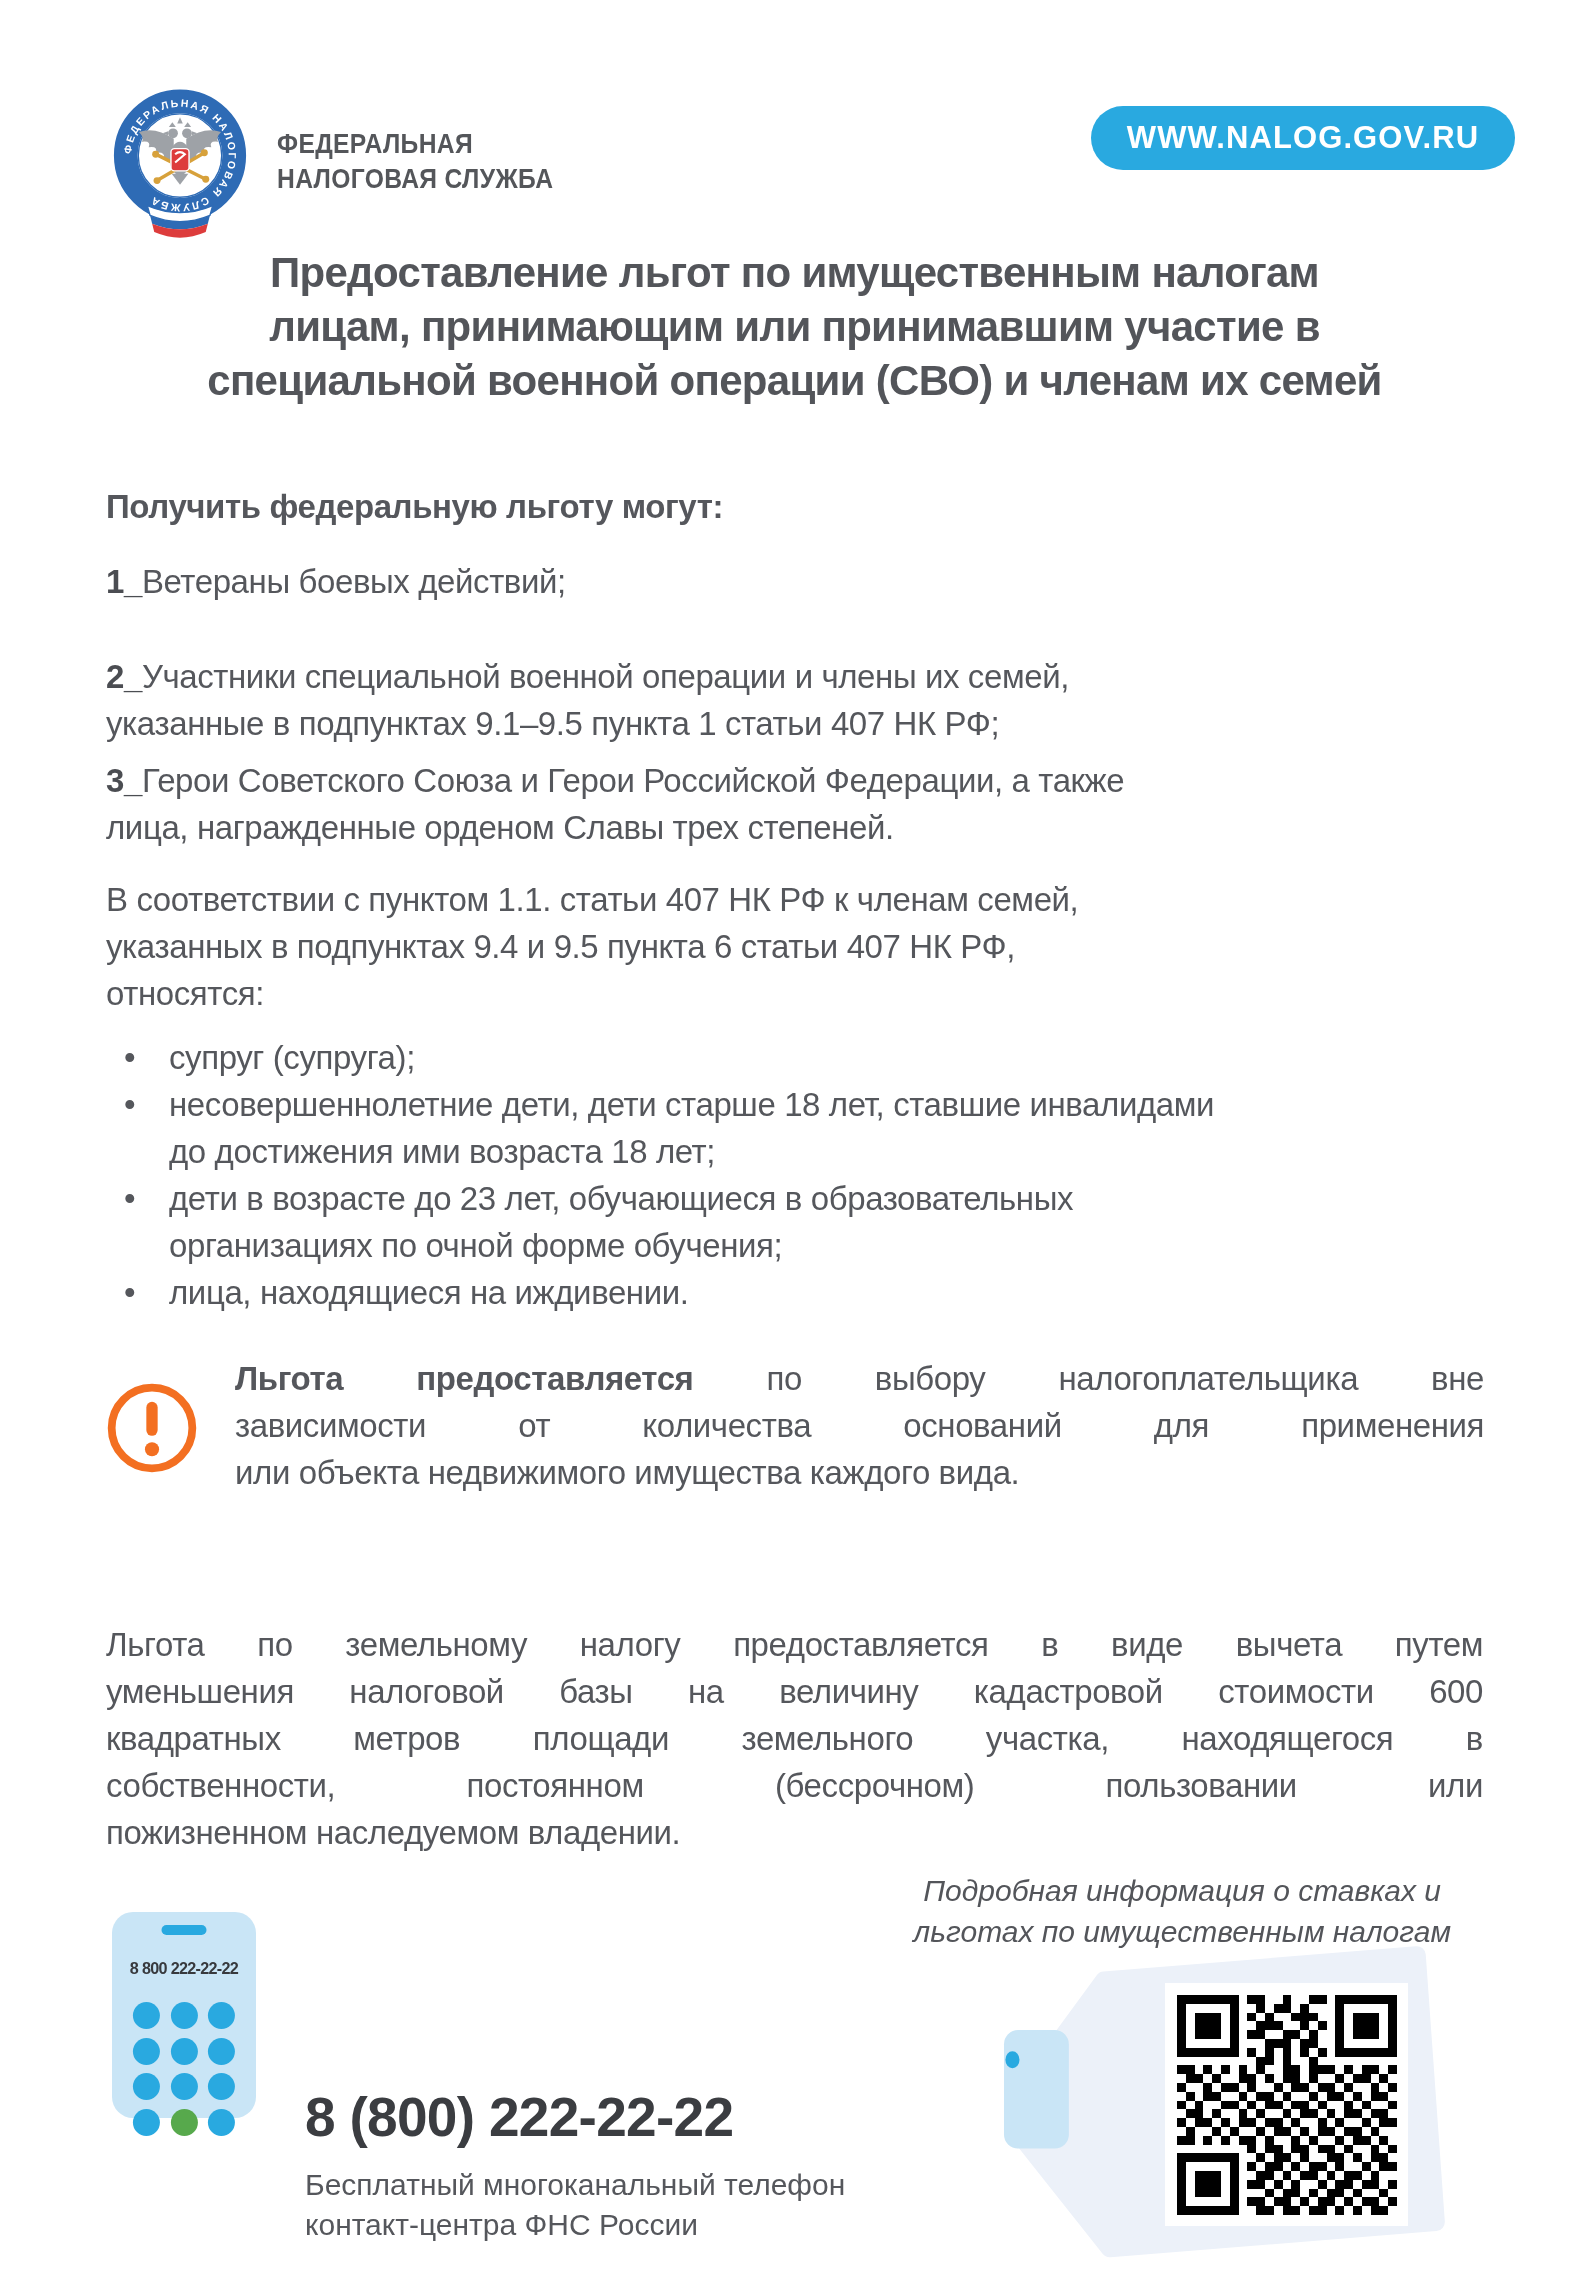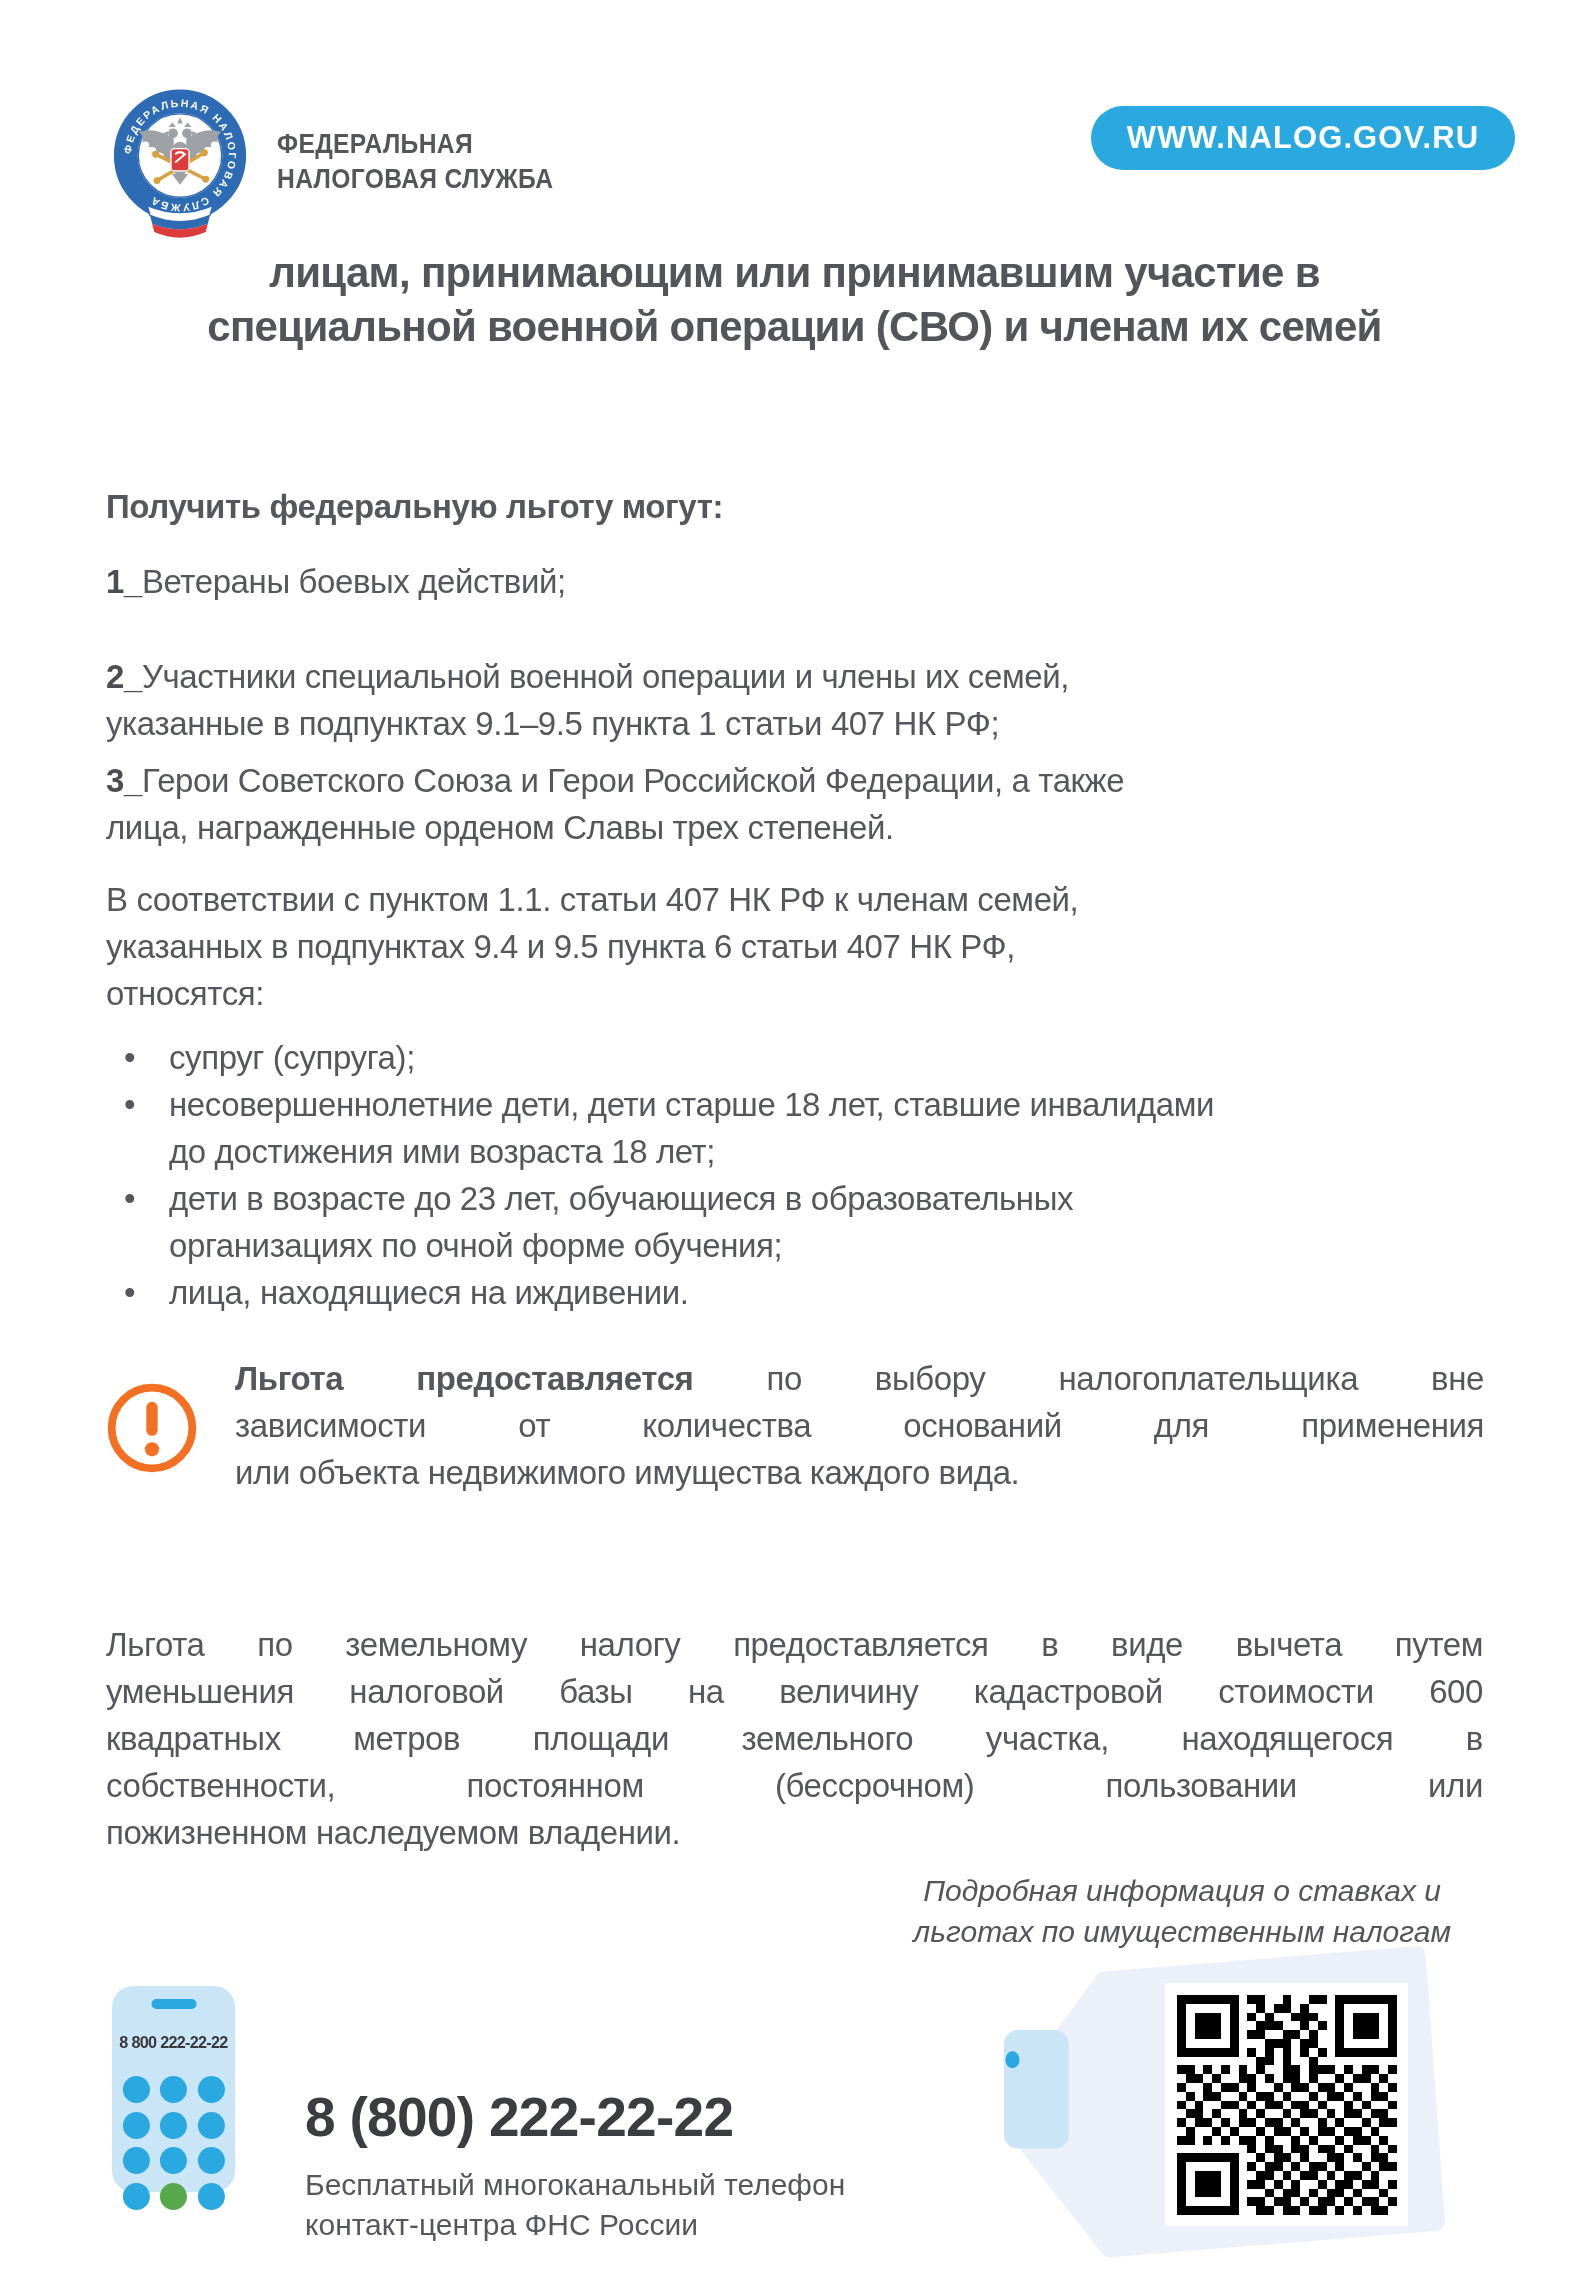--- a/index.html
+++ b/index.html
@@ -32,21 +32,21 @@
   
   .warn{position:absolute;left:106px;right:105px;top:1355px;display:flex;}
   .warn-icon{flex:0 0 129px;padding-top:27px;}
   .warn-text{flex:1;font-size:33px;line-height:47px;letter-spacing:-0.4px;}
 
   
   .note{position:absolute;right:138px;top:1870px;text-align:center;font-style:italic;
         font-size:30px;line-height:41px;color:#53555A;}
 
   
-  .phone-icon{position:absolute;left:112px;top:1986px;width:123px;height:206px;border-radius:21px;
+  .phone-icon{position:absolute;left:112px;top:1912px;width:144px;height:206px;border-radius:21px;
               background:#C9E5F6;}
   .phone-bar{position:absolute;left:50%;top:12.7px;transform:translateX(-50%);width:45px;height:10.6px;
              border-radius:5.7px;background:#29A9E0;}
   .phone-mini{position:absolute;left:0;right:0;top:47px;text-align:center;font-size:16.2px;
               font-weight:700;letter-spacing:-0.7px;color:#37393D;}
   .pad{position:absolute;left:50%;top:90px;transform:translateX(-50%);
        display:grid;grid-template-columns:repeat(3,27px);gap:8.5px 10.6px;}
   .dot{width:27px;height:27px;border-radius:50%;background:#29A9E0;}
   .dot.green{background:#57A94C;}
 
@@ -103,20 +103,21 @@
   </svg>
 
   <div class="agency">
     <div>ФЕДЕРАЛЬНАЯ</div>
     <div>НАЛОГОВАЯ СЛУЖБА</div>
   </div>
 
   <div class="badge">WWW.NALOG.GOV.RU</div>
 
   <div class="title">
+    <div>Предоставление льгот по имущественным налогам</div>
     <div>лицам, принимающим или принимавшим участие в</div>
     <div>специальной военной операции (СВО) и членам их семей</div>
   </div>
 
   <div class="blk bold" style="top:483px;">Получить федеральную льготу могут:</div>
 
   <div class="blk" style="top:558px;">
     <div><span class="num">1_</span><span>Ветераны боевых действий;</span></div>
   </div>
 

